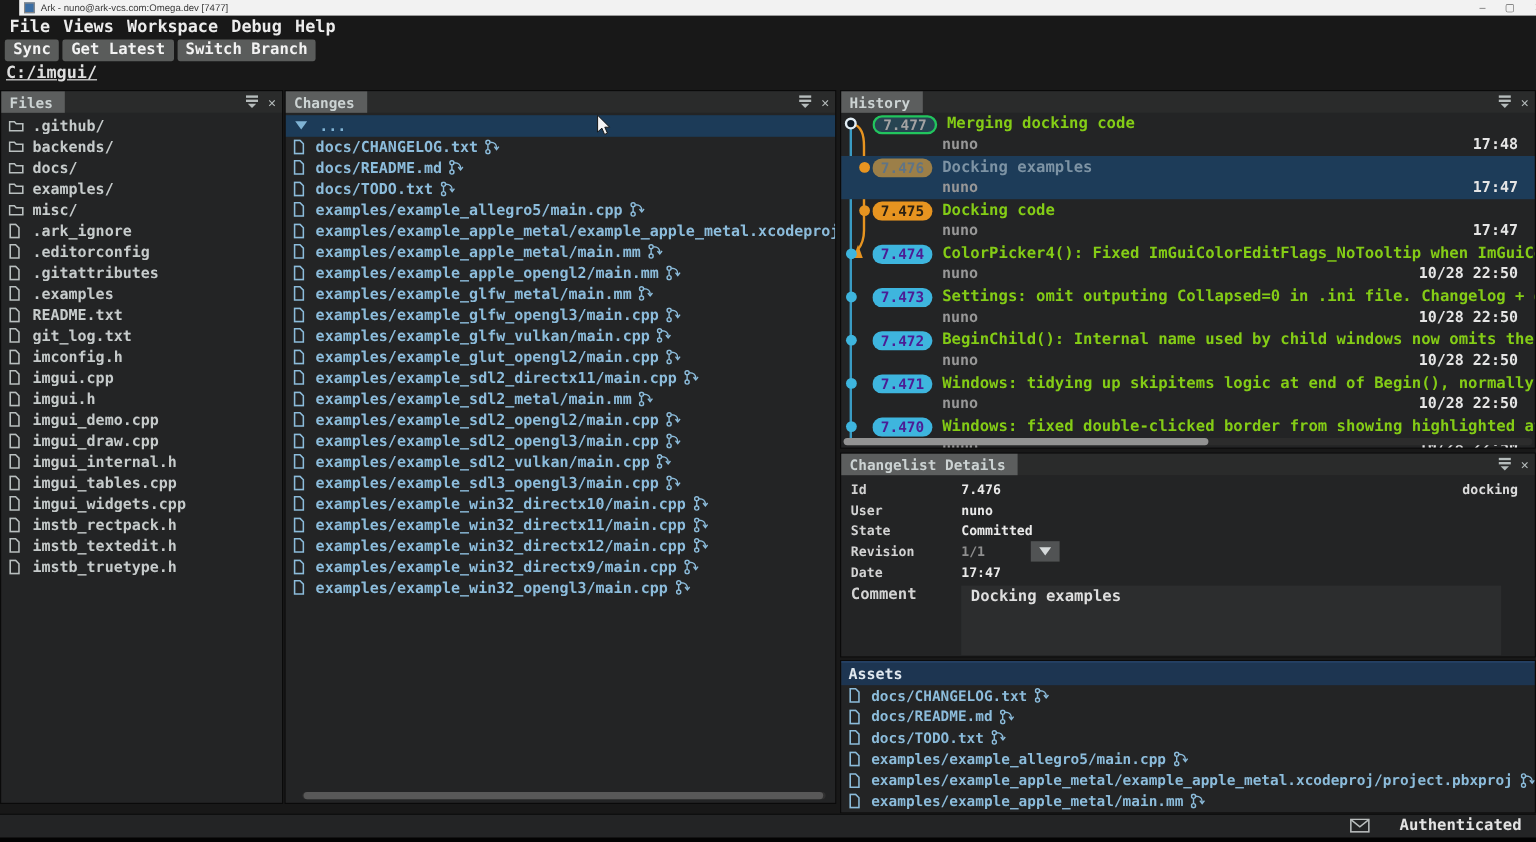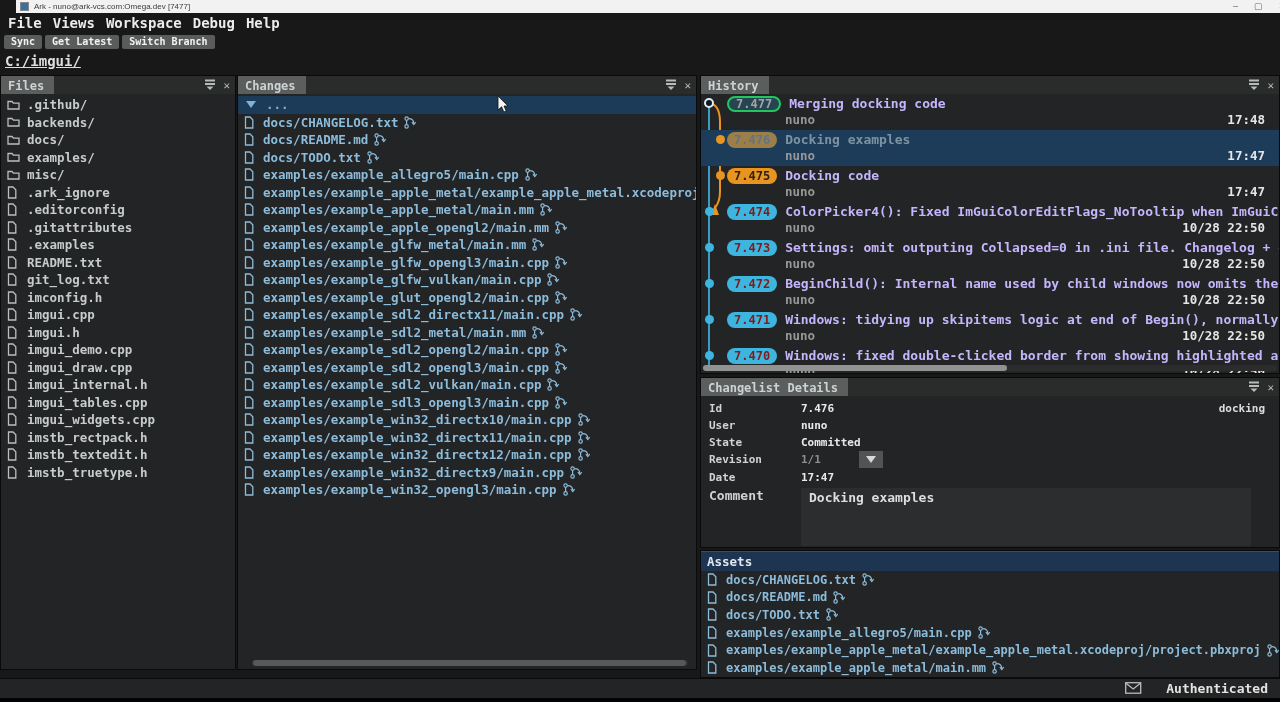--- a/index.html
+++ b/index.html
@@ -11,21 +11,21 @@
     display:flex;align-items:center;font-family:"Liberation Sans",sans-serif;font-weight:normal;
     font-size:8px;color:#3a3a3a;}
   .titlebar .appicon{width:7px;height:7px;background:#3b6ea5;border:1px solid #888;margin:0 5px 0 4px;}
   .titlebar .wbtns{margin-left:auto;display:flex;gap:16px;padding-right:10px;color:#666;font-size:9px;line-height:9px;}
 
   
   .menubar{position:absolute;left:0;top:13px;height:19px;display:flex;align-items:center;
     padding-left:8px;font-size:14px;color:#ececec;}
   .menubar .mitem{margin-right:11px;cursor:default;}
   .toolbar{position:absolute;left:0;top:32px;height:20px;display:flex;align-items:center;padding-left:4px;gap:3px;}
-  .tbtn{background:#5a5c5b;color:#f2f2f2;font-size:10px;padding:1px 7px 2px 7px;border-radius:2px;}
+  .tbtn{background:#5a5c5b;color:#f2f2f2;font-size:13px;padding:1px 7px 2px 7px;border-radius:2px;}
   .pathbar{position:absolute;left:5px;top:53px;font-size:14px;color:#dedede;text-decoration:underline;}
 
   
   .panel{position:absolute;background:#232425;border:1px solid #0a0a0a;box-sizing:border-box;overflow:hidden;}
   #files-panel{left:0;top:75px;width:236px;height:595px;}
   #changes-panel{left:237px;top:75px;width:460px;height:595px;}
   #history-panel{left:700px;top:75px;width:580px;height:299px;}
   #details-panel{left:700px;top:377px;width:580px;height:171px;}
   #assets-panel{left:700px;top:550px;width:580px;height:128px;}
 
@@ -60,25 +60,25 @@
   #history-scroll .handle{left:0;width:53%;background:#929292;}
 
   
   .h-list{position:absolute;left:0;top:18px;right:0;bottom:0;}
   .h-graph{position:absolute;left:0;top:0;width:26px;height:281px;pointer-events:none;}
   .h-bluevline{position:absolute;left:7px;top:9px;width:2px;height:266px;background:#3a9cc4;}
   .h-row{height:36px;position:relative;padding-left:26px;box-sizing:border-box;}
   .h-row.selected{background:#1d3c59;}
   .h-line1{display:flex;align-items:center;gap:8px;padding-top:1px;height:17px;white-space:nowrap;overflow:hidden;}
   .badge{font-size:12px;border-radius:8px;padding:0 7px;height:16px;line-height:16px;flex:0 0 auto;}
-  .badge.cyan{background:#3eb5de;color:#7f1d1d;}
+  .badge.cyan{background:#3eb5de;color:#4c1d95;}
   .badge.orange{background:#e79420;color:#2e2212;}
   .badge.orange-dim{background:#9c7f48;color:#5f7486;}
   .badge.cyan-outline{background:#274452;color:#a3a3a3;border:2px solid #22c55e;height:12px;line-height:12px;}
-  .h-msg{font-size:13px;color:#c4b5fd;}
+  .h-msg{font-size:13px;color:#84cc16;}
   .h-row.selected .h-msg{color:#7d93a4;}
   .h-line2{display:flex;justify-content:space-between;padding-left:58px;padding-right:14px;
     font-size:12.5px;margin-top:0px;}
   .h-user{color:#979797;}
   .h-time{color:#e5e5e5;}
   .node{position:absolute;z-index:3;}
   .node.merge-circle{left:3px;top:4px;width:6px;height:6px;border:2.5px solid #e2eef5;border-radius:50%;background:#0e1822;}
   .node.orange-dot{left:15px;top:5px;width:9px;height:9px;background:#e79420;border-radius:50%;}
   .node.blue-dot{left:4px;top:5px;width:9px;height:9px;background:#3eb5de;border-radius:50%;}
 

